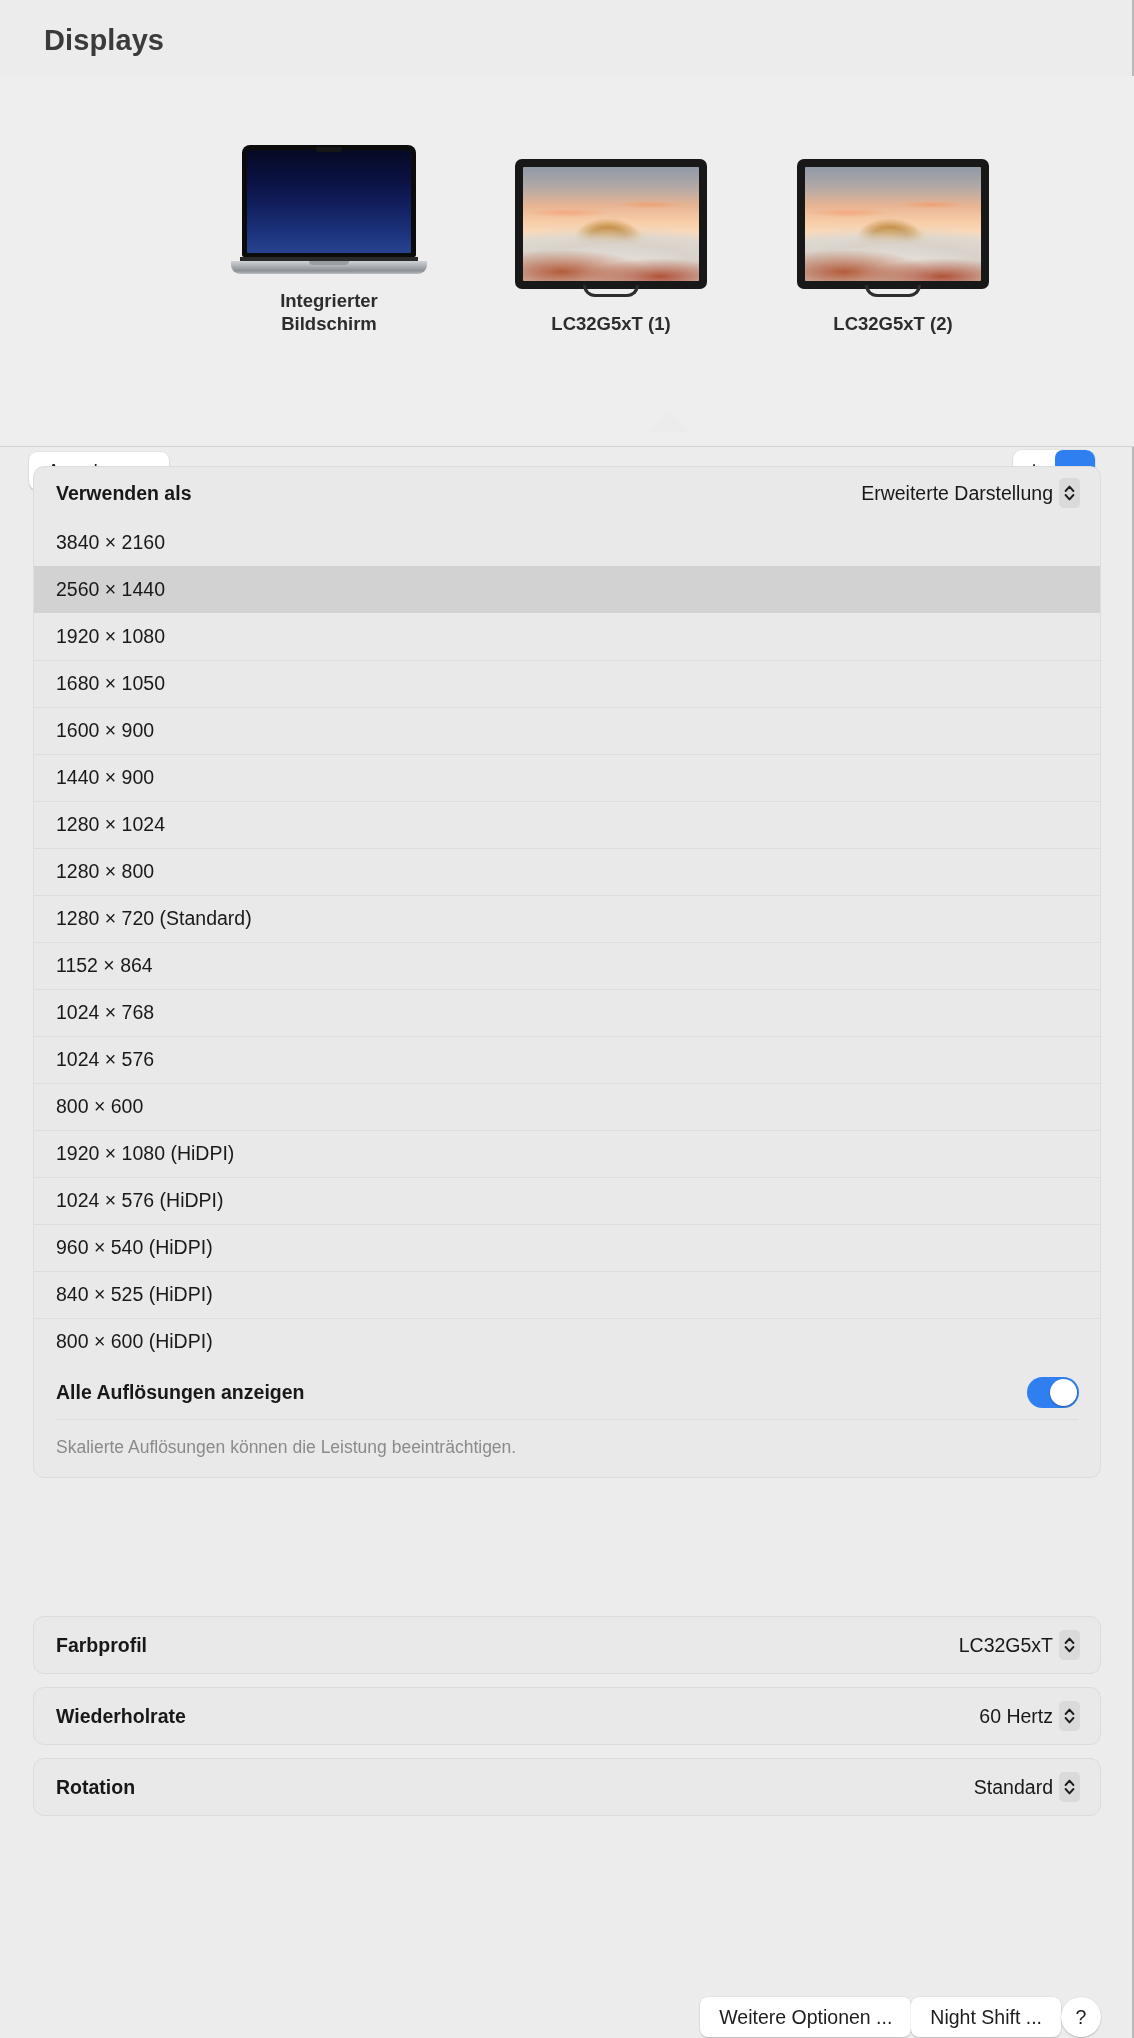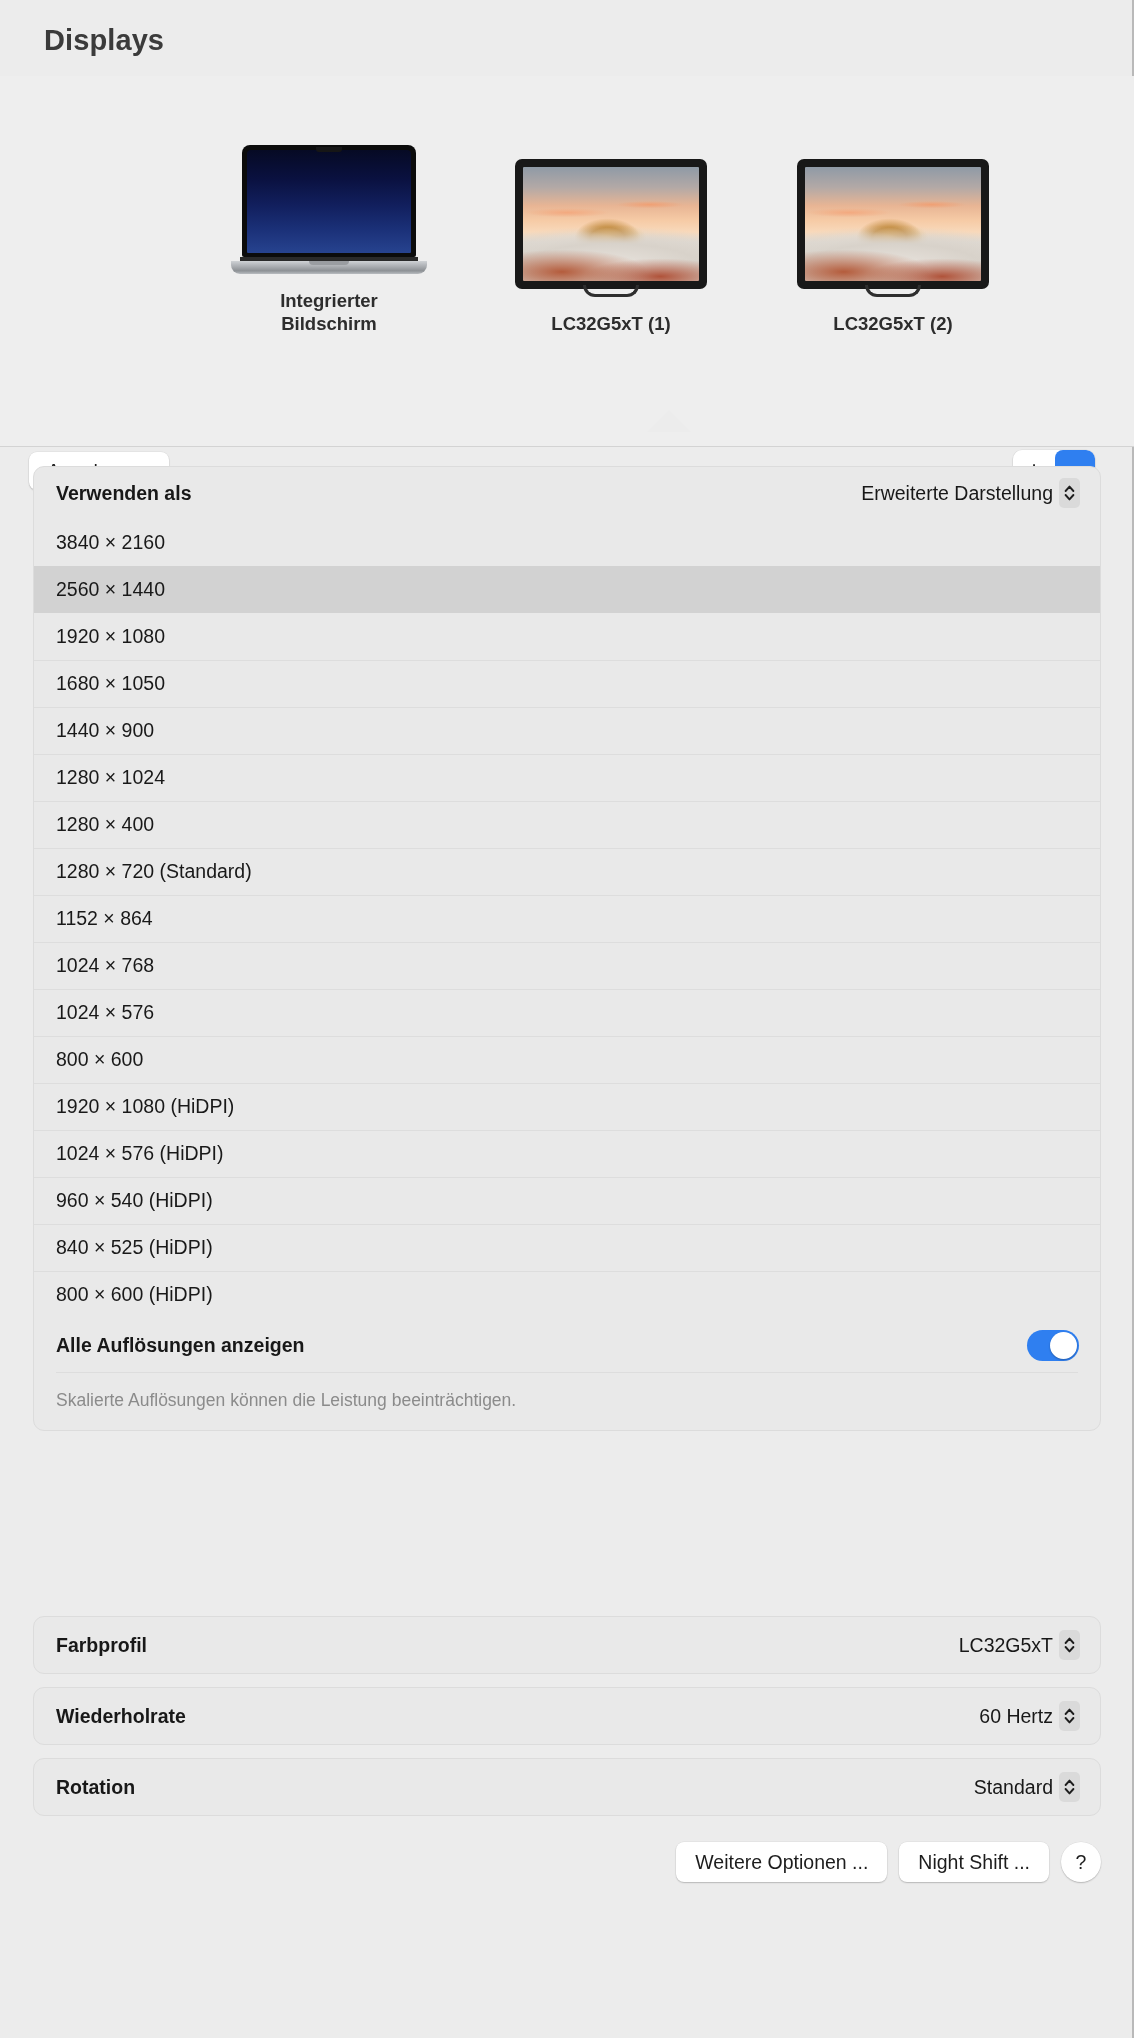--- a/index.html
+++ b/index.html
@@ -359,24 +359,24 @@
   }
 
   .card-color   { top: 1616px; }
   .card-refresh { top: 1687px; }
   .card-rot     { top: 1758px; }
   .card-small .row { height: 56px; }
 
   
   .bottom-bar {
     position: absolute;
-    right: 33px; top: 1842px;
-    display: flex;
-    align-items: center;
-    gap: 12px;
+    right: 33px; top: 1997px;
+    display: flex;
+    align-items: center;
+    gap: 0;
   }
   .bottom-bar .btn {
     height: 40px;
     padding: 0 19px;
     font-size: 19.5px;
   }
   .help-btn {
     width: 40px; height: 40px;
     border-radius: 50%;
     padding: 0;
@@ -471,23 +471,24 @@
           </svg>
         </span>
       </span>
     </div>
 
     <div class="res-list" id="res-list">
         <div class="res-item">3840 × 2160</div>
         <div class="res-item selected">2560 × 1440</div>
         <div class="res-item">1920 × 1080</div>
         <div class="res-item">1680 × 1050</div>
+        <div class="res-item">1600 × 900</div>
         <div class="res-item">1440 × 900</div>
         <div class="res-item">1280 × 1024</div>
-        <div class="res-item">1280 × 400</div>
+        <div class="res-item">1280 × 800</div>
         <div class="res-item">1280 × 720 (Standard)</div>
         <div class="res-item">1152 × 864</div>
         <div class="res-item">1024 × 768</div>
         <div class="res-item">1024 × 576</div>
         <div class="res-item">800 × 600</div>
         <div class="res-item">1920 × 1080 (HiDPI)</div>
         <div class="res-item">1024 × 576 (HiDPI)</div>
         <div class="res-item">960 × 540 (HiDPI)</div>
         <div class="res-item">840 × 525 (HiDPI)</div>
         <div class="res-item">800 × 600 (HiDPI)</div>

